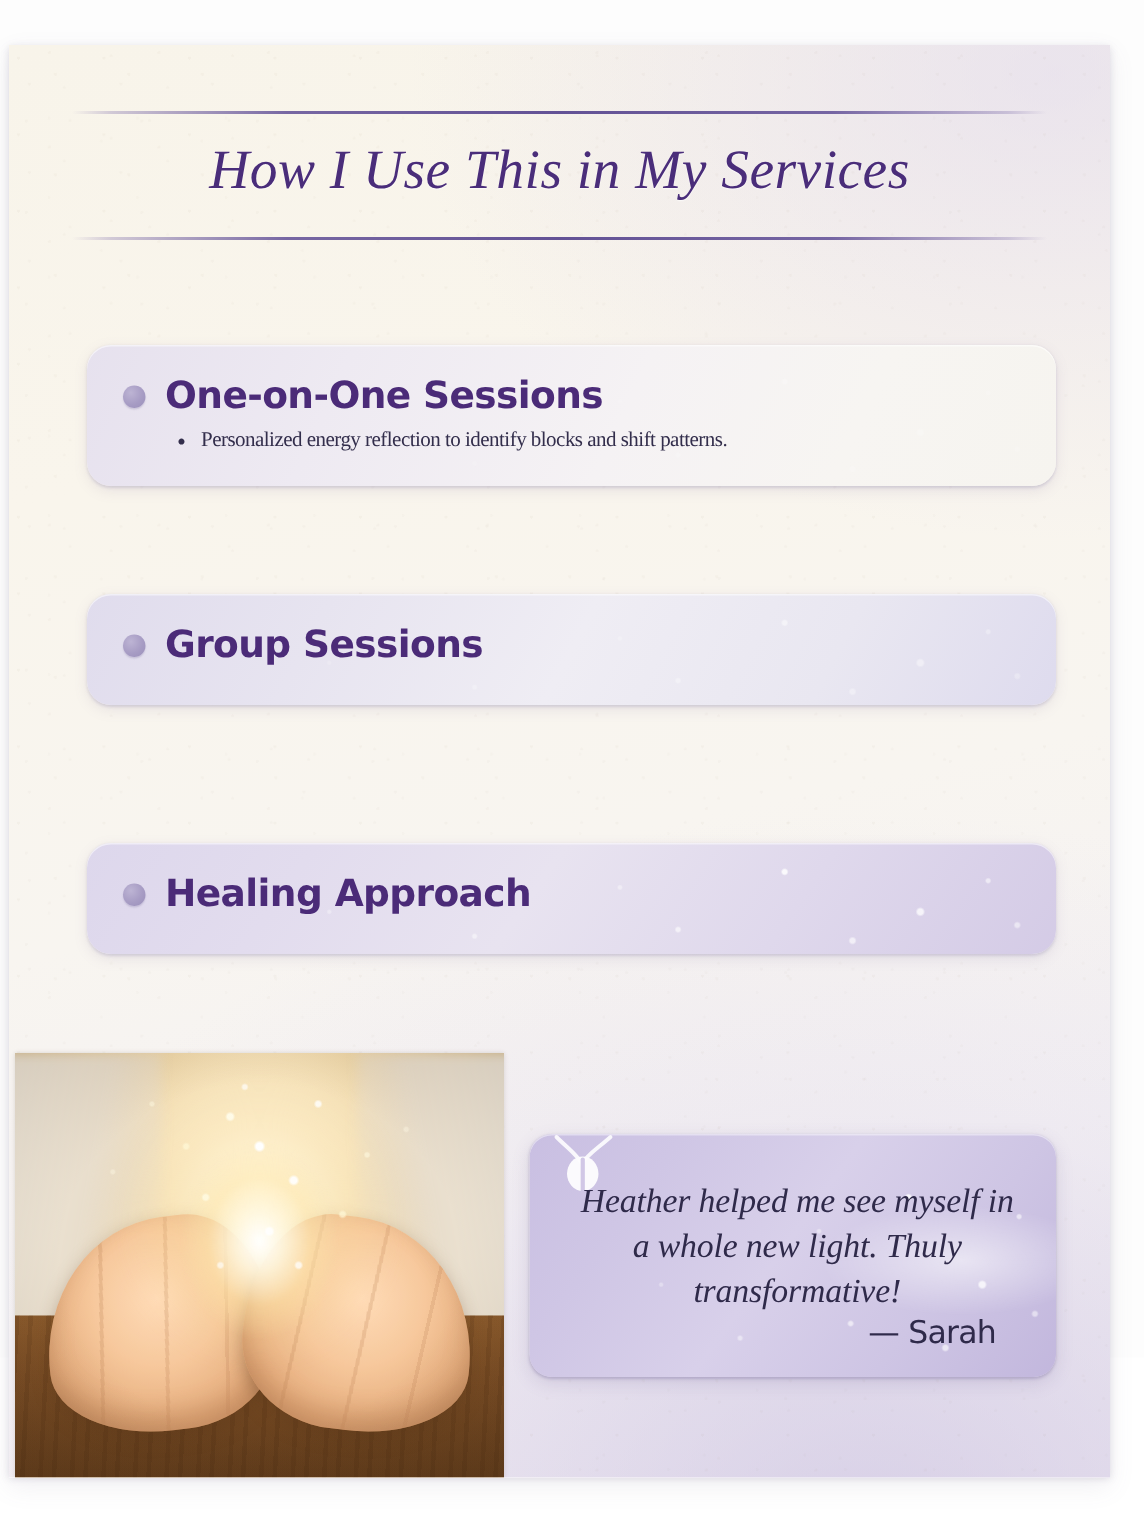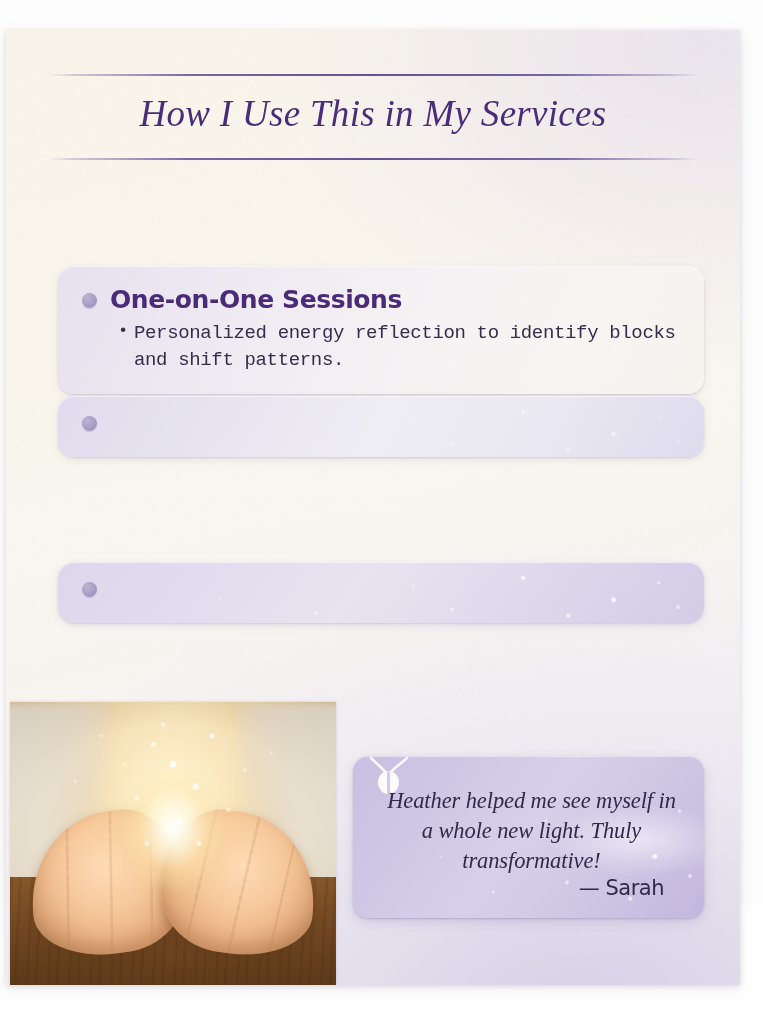--- a/index.html
+++ b/index.html
@@ -126,21 +126,20 @@
       radial-gradient(circle at 79% 88%, rgba(255,255,255,0.62) 0 1.5px, transparent 2.8px),
       radial-gradient(circle at 55% 40%, rgba(255,255,255,0.40) 0 1.0px, transparent 2.0px),
       radial-gradient(circle at 40% 84%, rgba(255,255,255,0.45) 0 1.1px, transparent 2.2px),
       radial-gradient(circle at 96% 74%, rgba(255,255,255,0.50) 0 1.3px, transparent 2.6px),
       radial-gradient(circle at 25% 62%, rgba(255,255,255,0.32) 0 0.9px, transparent 1.9px);
   }
 
   #card-1 {
     top: 200px;
     background: linear-gradient(115deg, #e6e1ee 0%, #eeeaf2 26%, #f5f2f4 55%, #f7f5f2 78%, #f6f4ef 100%);
-    margin-top: 36px;
   }
   #card-2 {
     top: 366px;
     background: linear-gradient(118deg, #e0dced 0%, #e7e4f0 24%, #efedf4 50%, #e9e7f1 76%, #dedbee 100%);
   }
   #card-3 {
     top: 532px;
     background: linear-gradient(125deg, #ddd7ec 0%, #e2dcee 22%, #e8e3f0 46%, #dfd8ec 72%, #d4cbe6 100%);
   }
   #card-3 .sparkle { opacity: 1; }
@@ -166,22 +165,22 @@
     font-size: 25px;
     font-weight: bold;
     color: #4b2b78;
     letter-spacing: -0.4px;
     line-height: 1.12;
   }
   .card-body {
     position: relative;
     margin: 6px 0 0 36px;
     padding-left: 16px;
-    font-family: Liberation Mono, monospace;
-    font-size: 19px;
+    font-family: Liberation Serif, serif;
+    font-size: 14px;
     font-weight: 400;
     color: #332e4c;
     line-height: 1.42;
     letter-spacing: -0.35px;
   }
   .card-body::before {
     content: "\2022";
     position: absolute;
     left: 0;
     top: -1px;
@@ -367,29 +366,31 @@
         </div>
         <div class="card-body">Personalized energy reflection to identify blocks and shift patterns.</div>
       </div>
     </div>
 
     <div class="card" id="card-2">
       <div class="sparkle"></div>
       <div class="card-inner">
         <div class="card-head">
           <span class="bullet-dot"></span>
+          <span class="card-title">Group Sessions</span>
         </div>
       </div>
     </div>
 
     <div class="card" id="card-3">
       <div class="sparkle"></div>
       <div class="card-inner">
         <div class="card-head">
           <span class="bullet-dot"></span>
+          <span class="card-title">Healing Approach</span>
         </div>
       </div>
     </div>
 
     <div id="photo">
       <div class="ph-layer" id="ph-bg"></div>
       <div class="ph-layer" id="ph-sleeve-l"></div>
       <div class="ph-layer" id="ph-sleeve-r"></div>
       <div class="ph-layer" id="ph-wood"></div>
       <div class="hand" id="hand-l">

